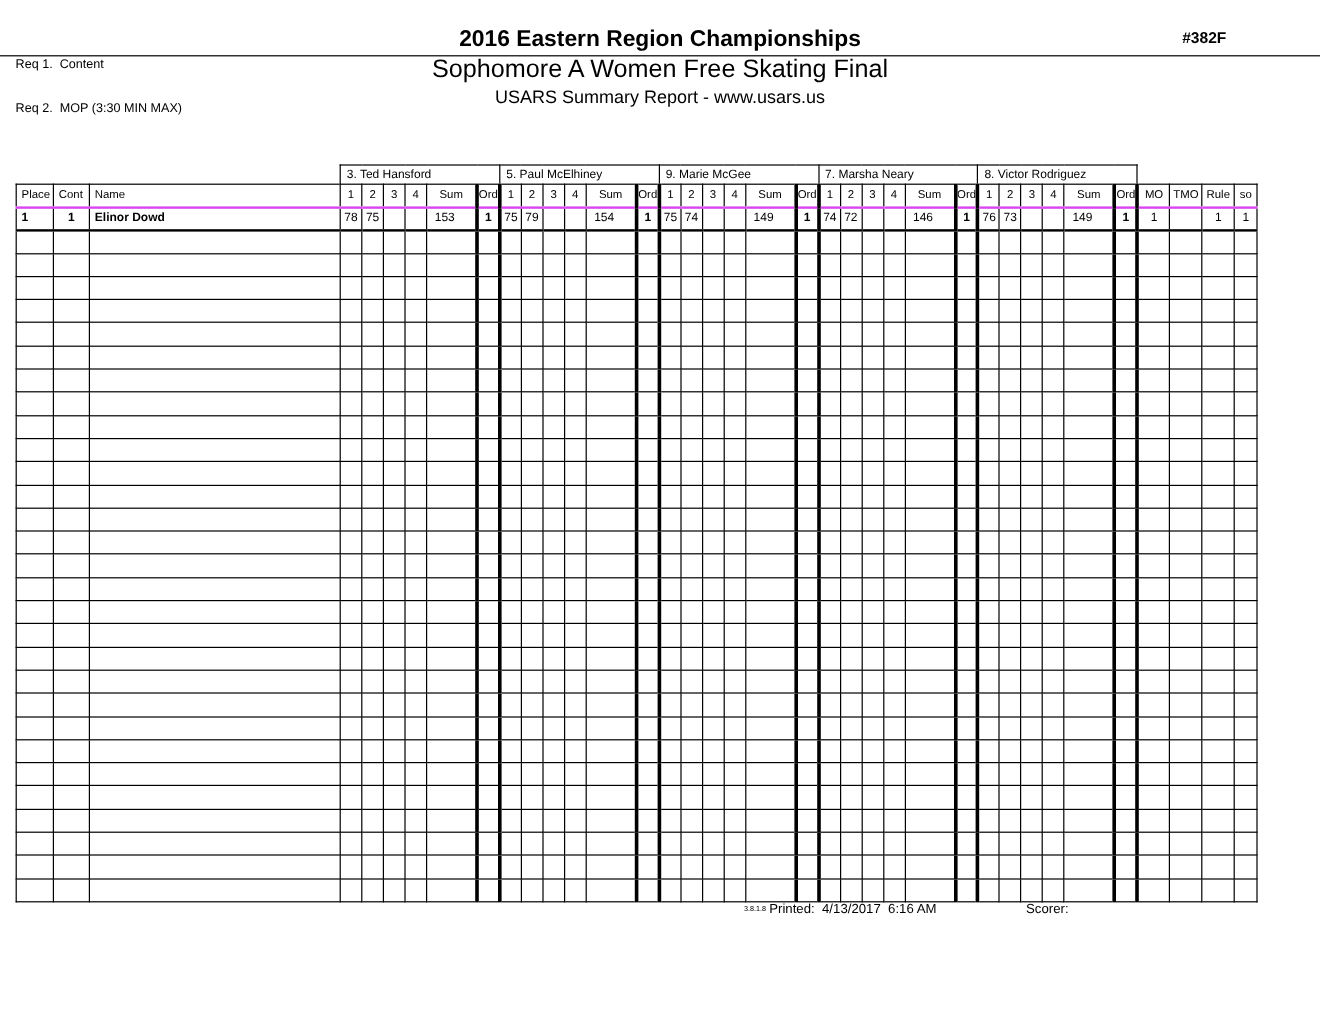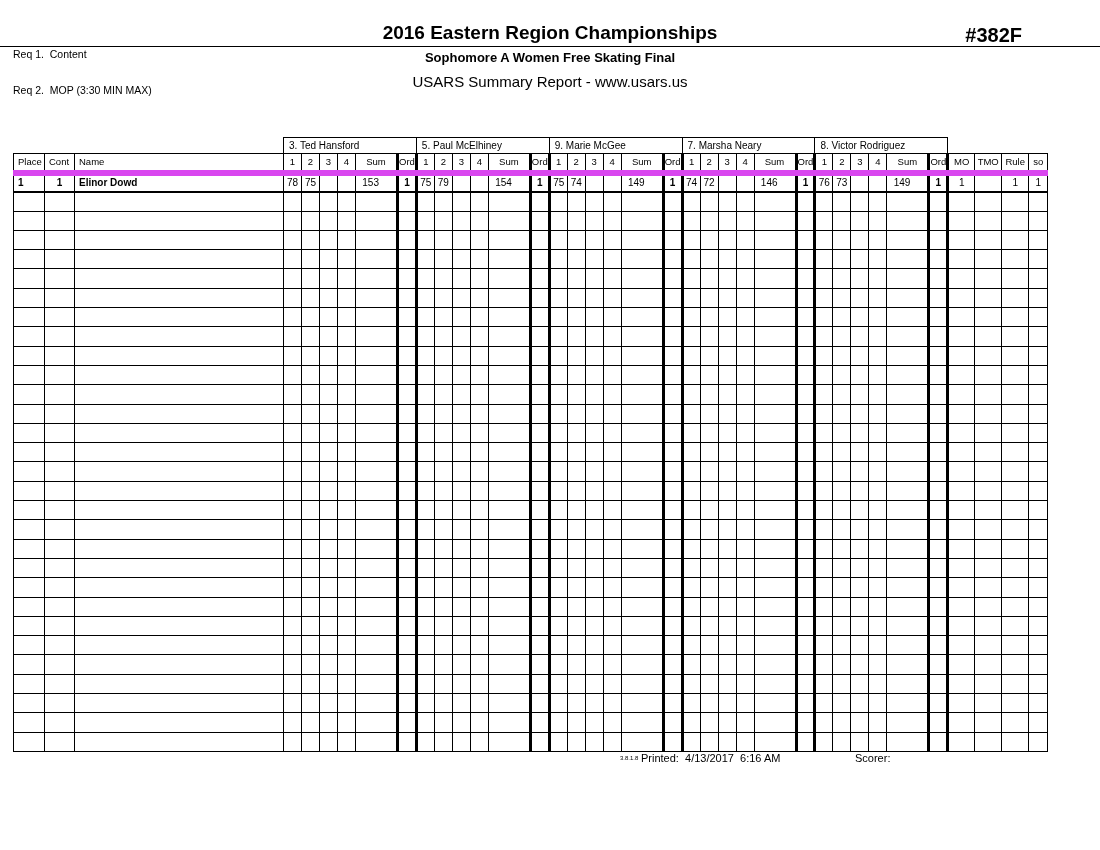--- a/index.html
+++ b/index.html
@@ -5,36 +5,36 @@
   * { margin:0; padding:0; box-sizing:border-box; }
   html,body { background:#fff; }
   .page {
     position:relative; width:1100px; height:850px; background:#ffffff;
     font-family:"Liberation Sans", sans-serif; color:#000; overflow:hidden;
   }
   .req-block { position:absolute; top:24px; left:13px; font-size:10.5px; line-height:12px; white-space:pre; }
   .title-block { position:absolute; top:22px; left:0; width:1100px; text-align:center; }
   .title { font-size:19px; font-weight:bold; line-height:21px; }
   .subtitle { font-size:14.5px; line-height:17px; margin-top:3px; white-space:pre; }
-  .event { font-size:13px; font-weight:bold; line-height:20px; margin-top:5px; }
+  .event { font-size:21px; font-weight:normal; line-height:20px; margin-top:5px; }
   .report-type { font-size:15px; line-height:18px; margin-top:5px; }
-  .event-number { position:absolute; top:24px; right:78px; font-size:20px; font-weight:bold; }
+  .event-number { position:absolute; top:24px; right:78px; font-size:13px; font-weight:bold; }
   .header-rule { position:absolute; top:46px; left:0; width:1100px; border-top:1px solid #000; }
 
   .results-table { position:absolute; top:137px; left:13px; border-collapse:collapse; table-layout:fixed; }
   .results-table td {
     border:1px solid #000; font-size:10px; padding:0 2px; overflow:hidden;
     white-space:nowrap; line-height:1; vertical-align:middle;
   }
   tr.judge-row  { height:16px; }
   tr.header-row { height:19px; }
   tr.body-row   { height:19.3px; }
   td.no-border { border:none; }
   td.judge-name-cell { font-size:10px; padding-left:5px; text-align:left; }
-  td.hdr { border-bottom:6px solid #d946ef; font-size:9.5px; }
+  td.hdr { border-bottom:2px solid #d946ef; font-size:9.5px; }
   td.center { text-align:center; }
   td.left { text-align:left; padding-left:4px; }
   td.sum { text-align:right; padding-right:17px; }
   td.ord { border-left:3px solid #000; border-right:3px solid #000; text-align:center; padding:0; }
   td.data { border-bottom:2px solid #000; }
   .bold { font-weight:bold; }
 
   .footer { position:absolute; left:0; top:750px; width:872px; height:20px; }
   .version-text { position:absolute; left:620px; top:5px; font-size:6px; }
   .printed-text { position:absolute; left:641px; top:2px; font-size:11px; white-space:pre; }

